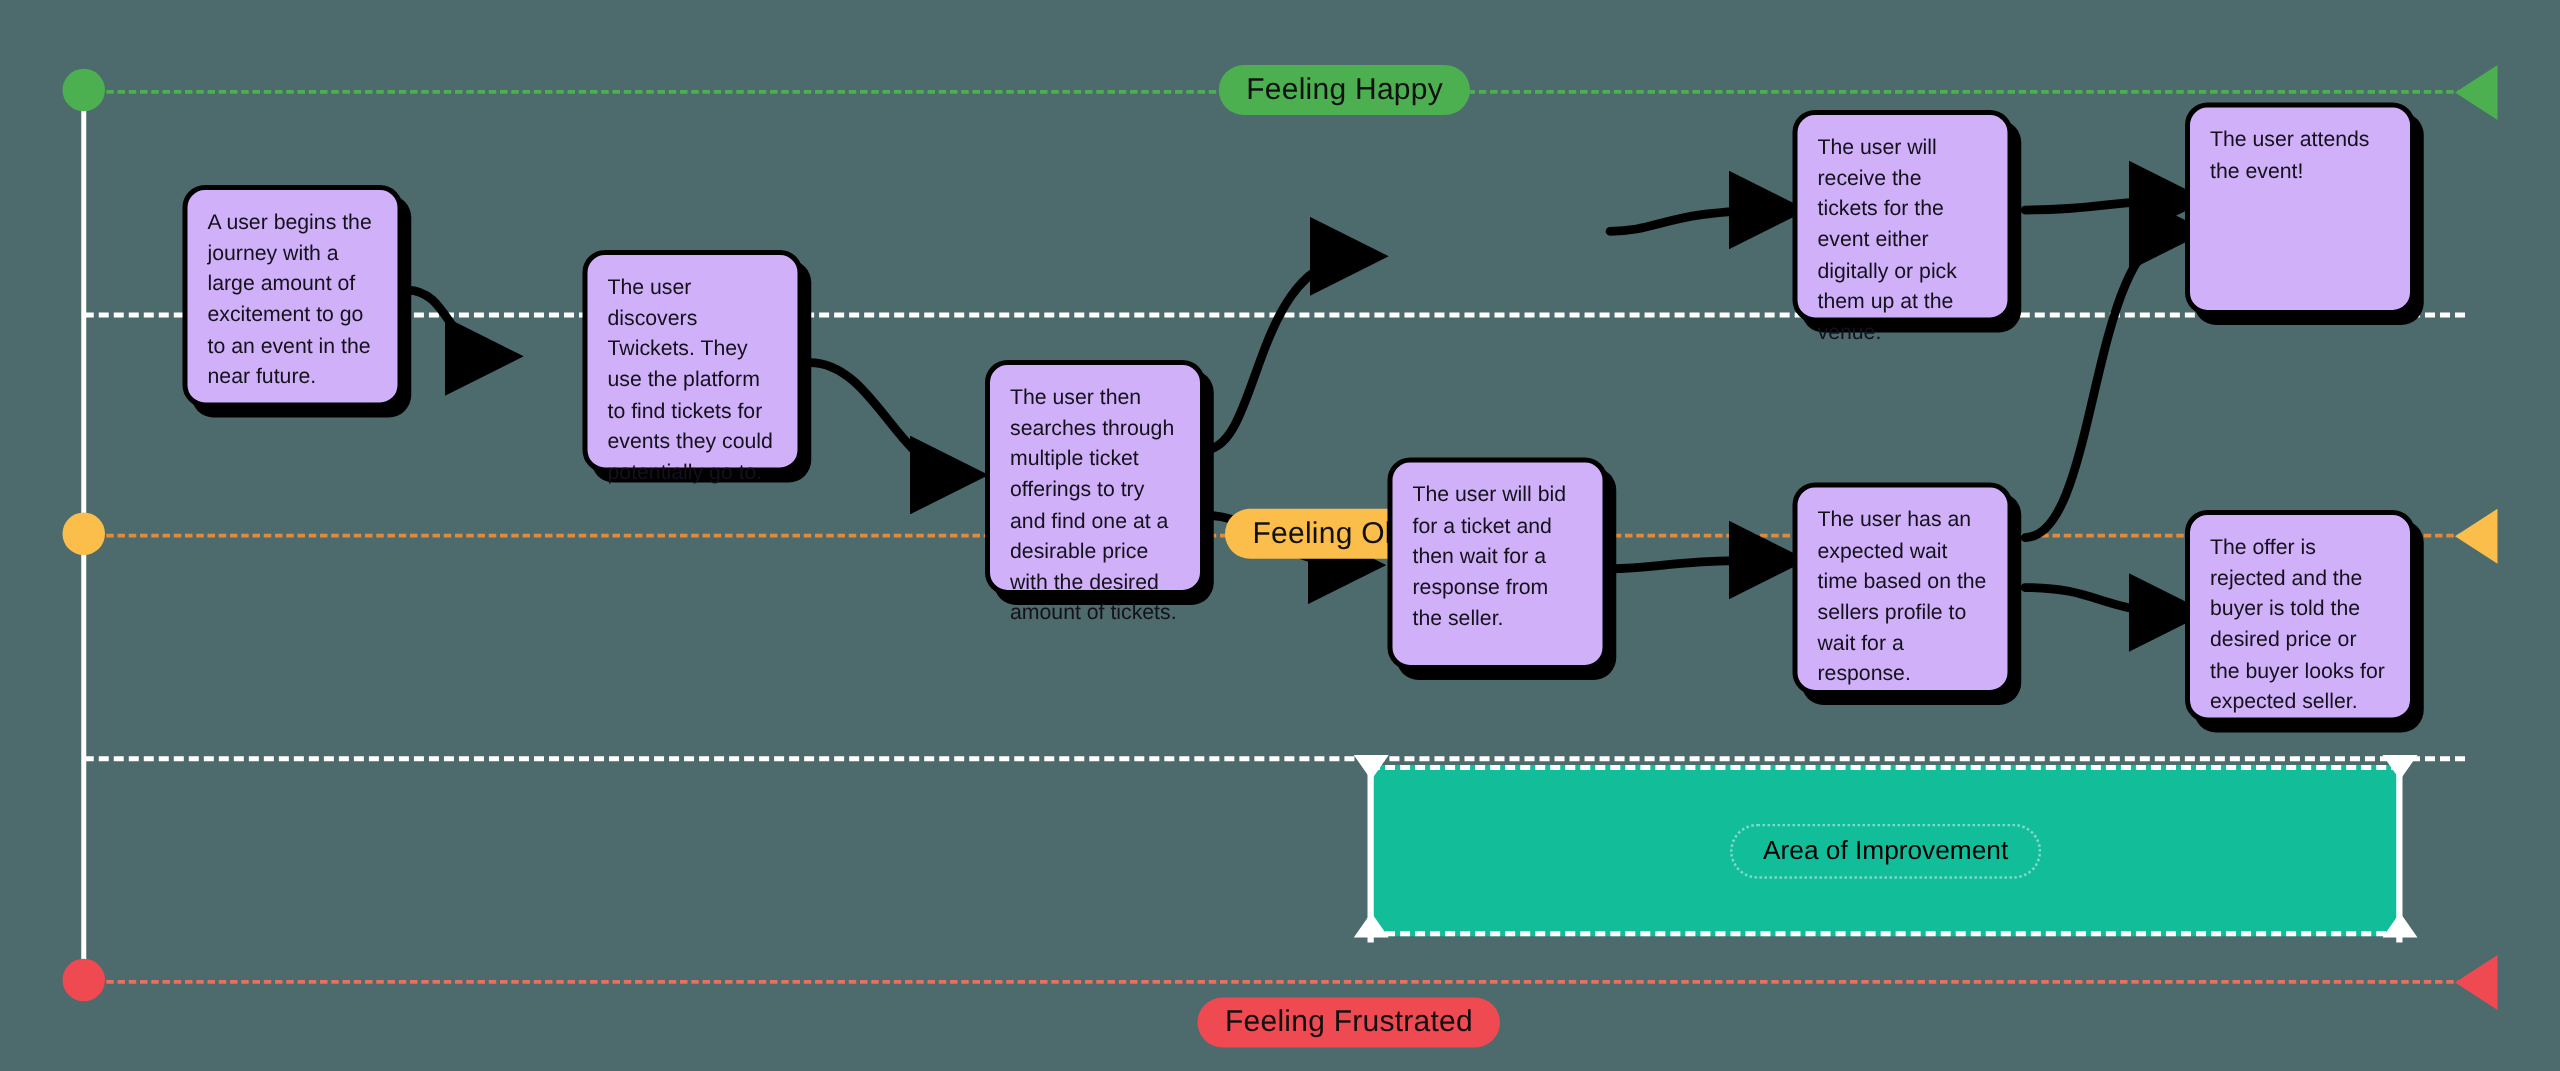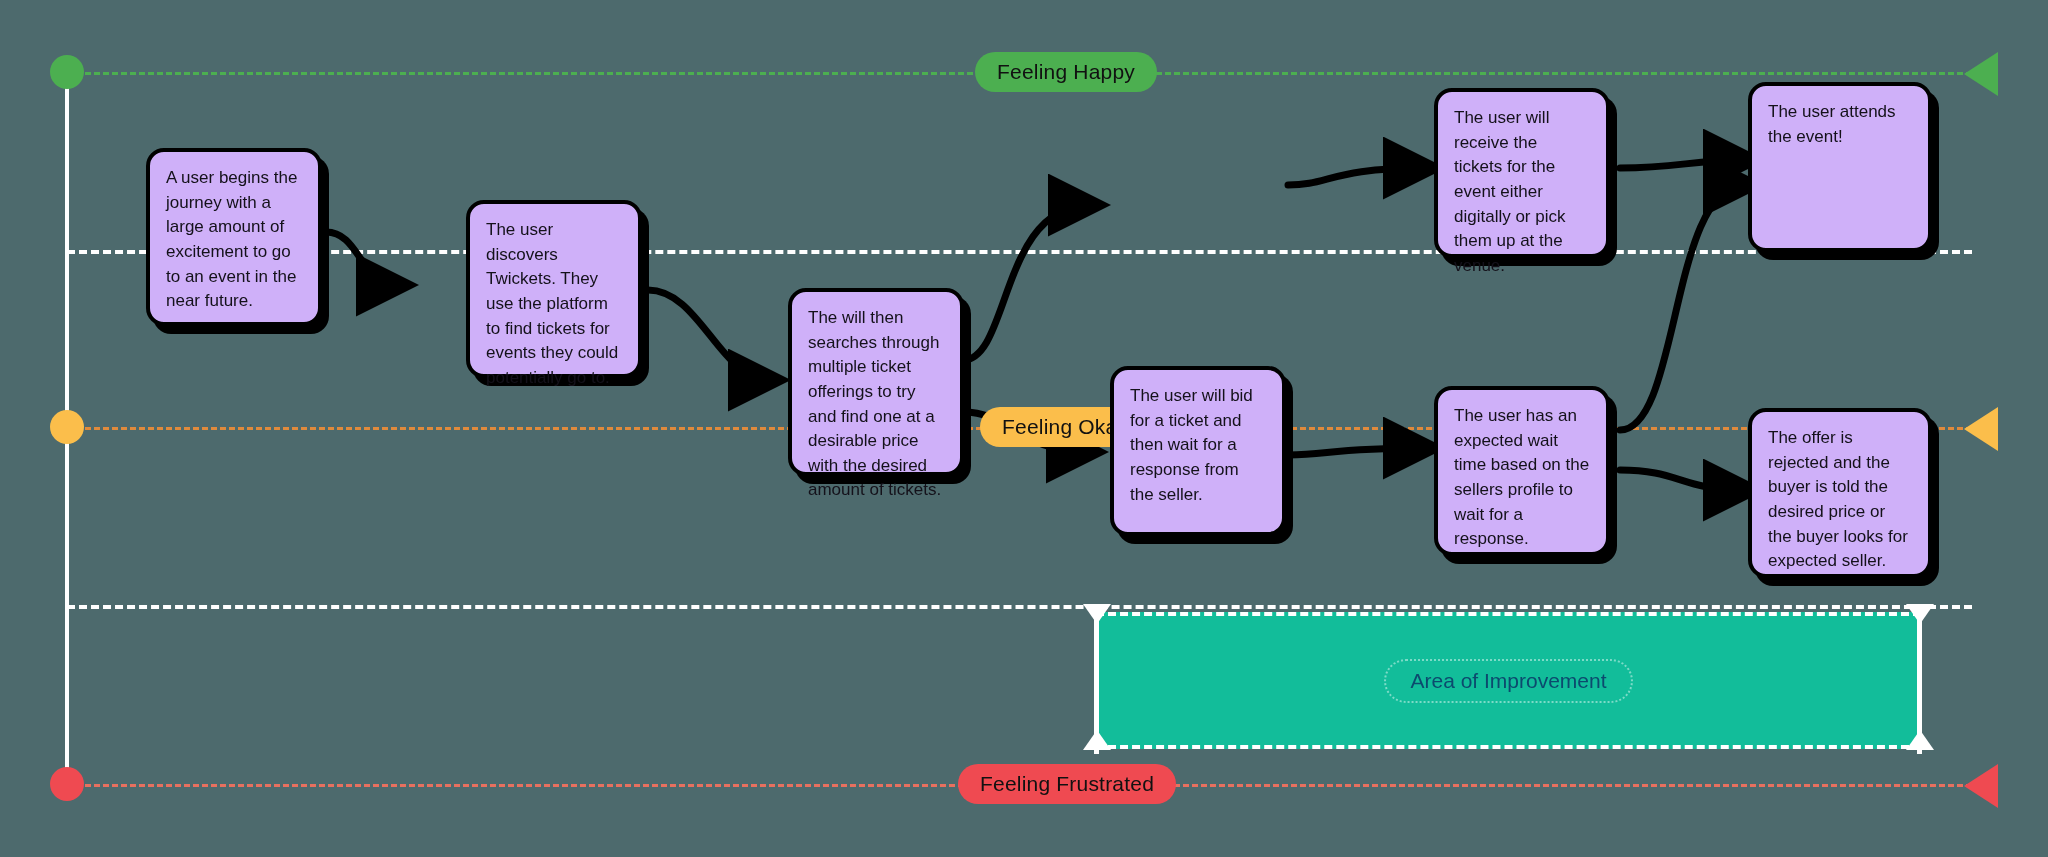--- a/index.html
+++ b/index.html
@@ -28,38 +28,38 @@
 
   
   .arrowhead{position:absolute;width:0;height:0;
     border-top:22px solid transparent;border-bottom:22px solid transparent;}
   .ah-green{border-right:34px solid #4caf50;}
   .ah-orange{border-right:34px solid #fbbe4b;}
   .ah-red{border-right:34px solid #ef4a51;}
 
   
   .pill{position:absolute;display:flex;align-items:center;justify-content:center;
-    border-radius:999px;color:#111;font-size:21px;font-weight:400;
+    border-radius:999px;color:#111;font-size:24px;font-weight:400;
     letter-spacing:.2px;white-space:nowrap;padding:0 22px;height:40px;}
   .pill-happy{background:#4caf50;}
   .pill-okay{background:#fbbe4b;}
   .pill-frustrated{background:#ef4a51;}
 
   
   .card{position:absolute;background:#cfb0f9;border:4px solid #000000;
     border-radius:18px;box-shadow:7px 8px 0 0 #000000;
     box-sizing:border-box;padding:14px 16px;
     font-size:17px;line-height:1.45;color:#14111a;
     word-wrap:break-word;}
 
   
   .zone{position:absolute;background:#12bd9a;border-top:4px dashed #ffffff;
     border-bottom:4px dashed #ffffff;display:flex;align-items:center;
     justify-content:center;box-sizing:border-box;}
-  .zone-label{color:#0c4a6e;font-size:21px;border-radius:999px;
+  .zone-label{color:#000000;font-size:21px;border-radius:999px;
     border:2px dotted rgba(255,255,255,.45);padding:8px 24px;white-space:nowrap;}
   .zone-bar{position:absolute;width:5px;background:#ffffff;}
   .zone-cap{position:absolute;width:0;height:0;
     border-left:14px solid transparent;border-right:14px solid transparent;}
   .zone-cap-down{border-top:20px solid #ffffff;}
   .zone-cap-up{border-bottom:20px solid #ffffff;}
 
   svg.connectors{position:absolute;left:0;top:0;width:2048px;height:857px;
     pointer-events:none;}
 </style>
@@ -121,29 +121,29 @@
   <div class="zone-cap zone-cap-up" style="left:1083px;top:730px;"></div>
   <div class="zone-cap zone-cap-down" style="left:1906px;top:604px;"></div>
   <div class="zone-cap zone-cap-up" style="left:1906px;top:730px;"></div>
 
   <div class="pill pill-happy" style="left:975px;top:52px;">
     <span>Feeling Happy</span>
   </div>
   <div class="pill pill-okay" style="left:980px;top:407px;">
     <span>Feeling Okay</span>
   </div>
-  <div class="pill pill-frustrated" style="left:958px;top:764px;">
+  <div class="pill pill-frustrated" style="left:958px;top:798px;">
     <span>Feeling Frustrated</span>
   </div>
 
   <div class="card" style="left:146px;top:148px;width:176px;height:178px;">A user begins the journey with a large amount of excitement to go to an event in the near future.</div>
 
   <div class="card" style="left:466px;top:200px;width:176px;height:178px;">The user discovers Twickets. They use the platform to find tickets for events they could potentially go to.</div>
 
-  <div class="card" style="left:788px;top:288px;width:176px;height:188px;">The will then searches through multiple ticket offerings to try and find one at a desirable price with the desired amount of tickets.</div>
+  <div class="card" style="left:788px;top:288px;width:176px;height:188px;">The user then searches through multiple ticket offerings to try and find one at a desirable price with the desired amount of tickets.</div>
 
 
   <div class="card" style="left:1434px;top:88px;width:176px;height:170px;">The user will receive the tickets for the event either digitally or pick them up at the venue.</div>
 
   <div class="card" style="left:1748px;top:82px;width:184px;height:170px;">The user attends the event!</div>
 
   <div class="card" style="left:1110px;top:366px;width:176px;height:170px;">The user will bid for a ticket and then wait for a response from the seller.</div>
 
   <div class="card" style="left:1434px;top:386px;width:176px;height:170px;">The user has an expected wait time based on the sellers profile to wait for a response.</div>
 

